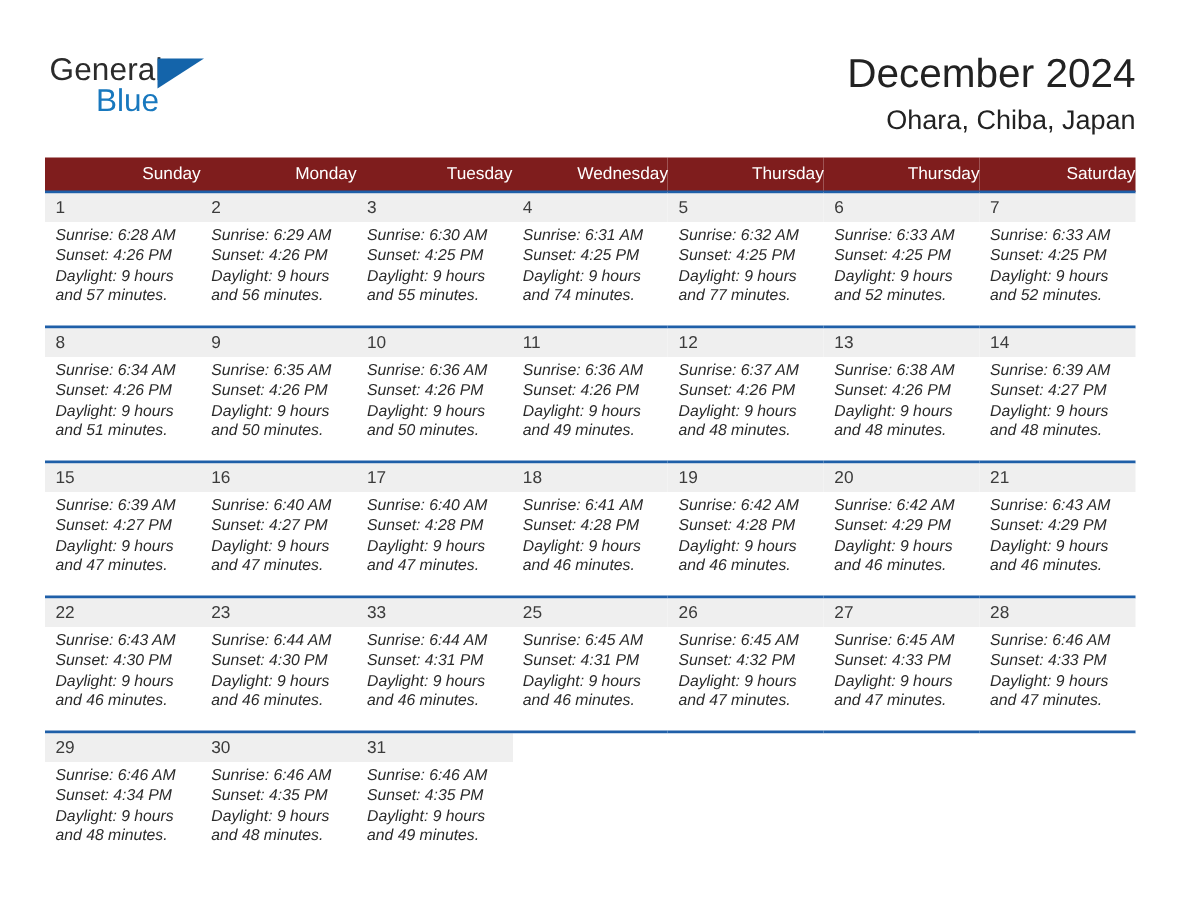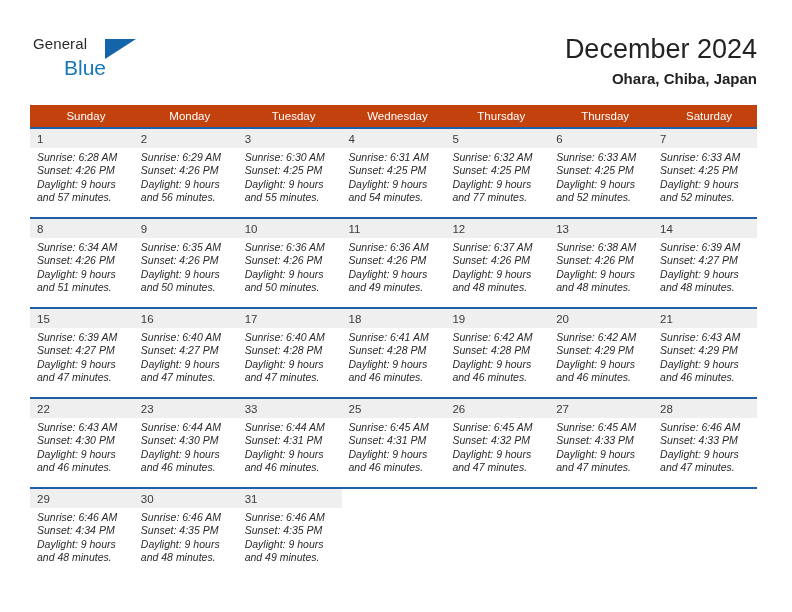--- a/index.html
+++ b/index.html
@@ -34,21 +34,21 @@
   .logo {
     position: absolute;
     left: 33px;
     top: 36px;
     width: 180px;
     height: 50px;
     line-height: 1;
   }
   .logo-row1 {
     position: relative;
-    font-size: 15px;
+    font-size: 21px;
     color: #2b2b2b;
     letter-spacing: .1px;
     height: 23px;
   }
   .logo-general {
     position: absolute;
     left: 0;
     top: 0;
   }
   .logo-tri {
@@ -76,24 +76,23 @@
   }
   .cal-title {
     font-size: 27px;
     color: #222222;
     line-height: 1.12;
     white-space: nowrap;
     margin-left: 44px;
   }
   .cal-subtitle {
     margin-top: 6px;
-    font-size: 15px;
+    font-size: 18px;
     color: #222222;
     white-space: nowrap;
-    font-weight: bold;
   }
 
   
   .calendar {
     position: absolute;
     left: 30px;
     top: 105px;
     width: 727px;
   }
 
@@ -101,25 +100,25 @@
     border-collapse: collapse;
     table-layout: fixed;
     width: 727px;
   }
 
   table.cal col {
     width: 103.857px;
   }
 
   thead th {
-    background: #c2410c;
+    background: #7f1d1d;
     color: #ffffff;
     font-size: 11.5px;
     font-weight: normal;
-    text-align: center;
+    text-align: right;
     padding: 5px 0 5px 8px;
     height: 11px;
     border: none;
   }
 
   tbody tr.week > td {
     vertical-align: top;
     padding: 0;
     border-top: 2px solid #1f5fa8;
     height: 88px;
@@ -239,21 +238,21 @@
                 </div>
               </div>
             </td>
           <td>
               <div class="cell">
                 <div class="daynum-band">4</div>
                 <div class="info">
                   <div>Sunrise: 6:31 AM</div>
                   <div>Sunset: 4:25 PM</div>
                   <div>Daylight: 9 hours</div>
-                  <div>and 54 minutes.</div>
+                  <div>and 74 minutes.</div>
                 </div>
               </div>
             </td>
           <td>
               <div class="cell">
                 <div class="daynum-band">5</div>
                 <div class="info">
                   <div>Sunrise: 6:32 AM</div>
                   <div>Sunset: 4:25 PM</div>
                   <div>Daylight: 9 hours</div>

